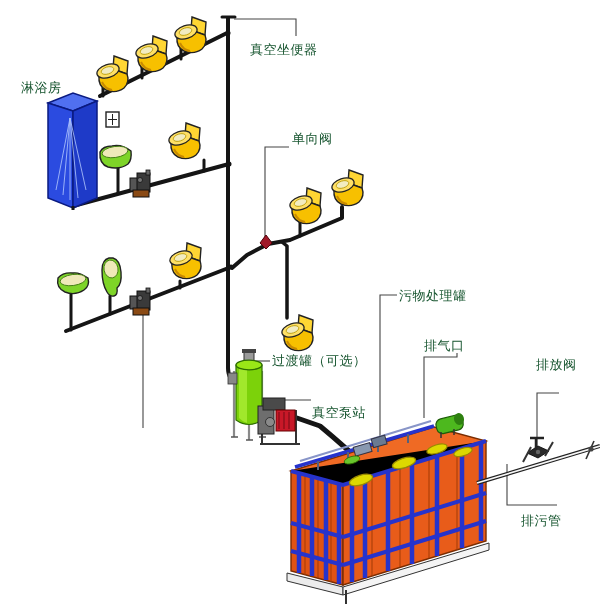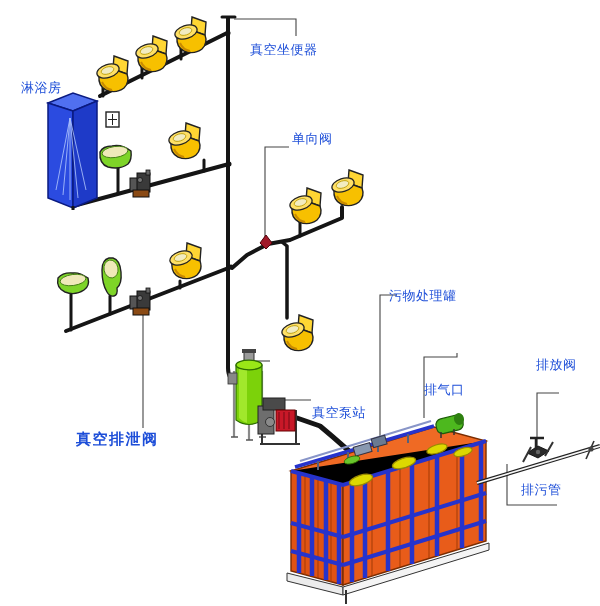--- a/index.html
+++ b/index.html
@@ -1,20 +1,20 @@
 <!DOCTYPE html>
 <html><head>
 <meta charset="utf-8">
 <title>Vacuum Sewage System Diagram</title>
 <style>
   html,body{margin:0;padding:0;background:#fff;}
   #stage{position:relative;width:600px;height:606px;background:#ffffff;overflow:hidden;
          font-family:"Liberation Serif","DejaVu Serif",serif;}
   #stage svg{position:absolute;left:0;top:0;}
-  .lbl{position:absolute;font-size:13px;color:#1d4ed8;white-space:nowrap;letter-spacing:0.5px;}
+  .lbl{position:absolute;font-size:13px;color:#14532d;white-space:nowrap;letter-spacing:0.5px;}
   .lbl-lg{font-size:15px;font-weight:bold;letter-spacing:1.5px;}
 </style>
 </head>
 <body>
 
 <div id="stage">
 
 <svg width="600" height="606" viewBox="0 0 600 606">
   <defs>
     <g id="toilet">
@@ -209,20 +209,20 @@
     <g>
       <path d="M586,459 L594,441" stroke="#333" stroke-width="1.6"></path>
       <circle cx="591" cy="449" r="2.6" fill="#444"></circle>
     </g>
   </g>
 </svg>
 
 <div class="lbl" style="left:250px;top:41px;">真空坐便器</div>
 <div class="lbl" style="left:21px;top:79px;text-align:center;">淋浴房</div>
 <div class="lbl" style="left:292px;top:130px;">单向阀</div>
+<div class="lbl" style="left:272px;top:352px;">过渡罐（可选）</div>
 <div class="lbl" style="left:312px;top:404px;">真空泵站</div>
-<div class="lbl" style="left:389px;top:287px;">污物处理罐</div>
-<div class="lbl" style="left:424px;top:337px;margin-top:44px;">排气口</div>
+<div class="lbl" style="left:399px;top:287px;">污物处理罐</div>
+<div class="lbl" style="left:424px;top:337px;">排气口</div>
 <div class="lbl" style="left:536px;top:356px;">排放阀</div>
-<div class="lbl lbl-lg" style="left:76px;top:430px;">真空排泄阀</div>
-<div class="lbl" style="left:521px;top:481px;">排污管</div>
+<div class="lbl" style="left:521px;top:512px;">排污管</div>
 
 </div>
 
 </body></html>

